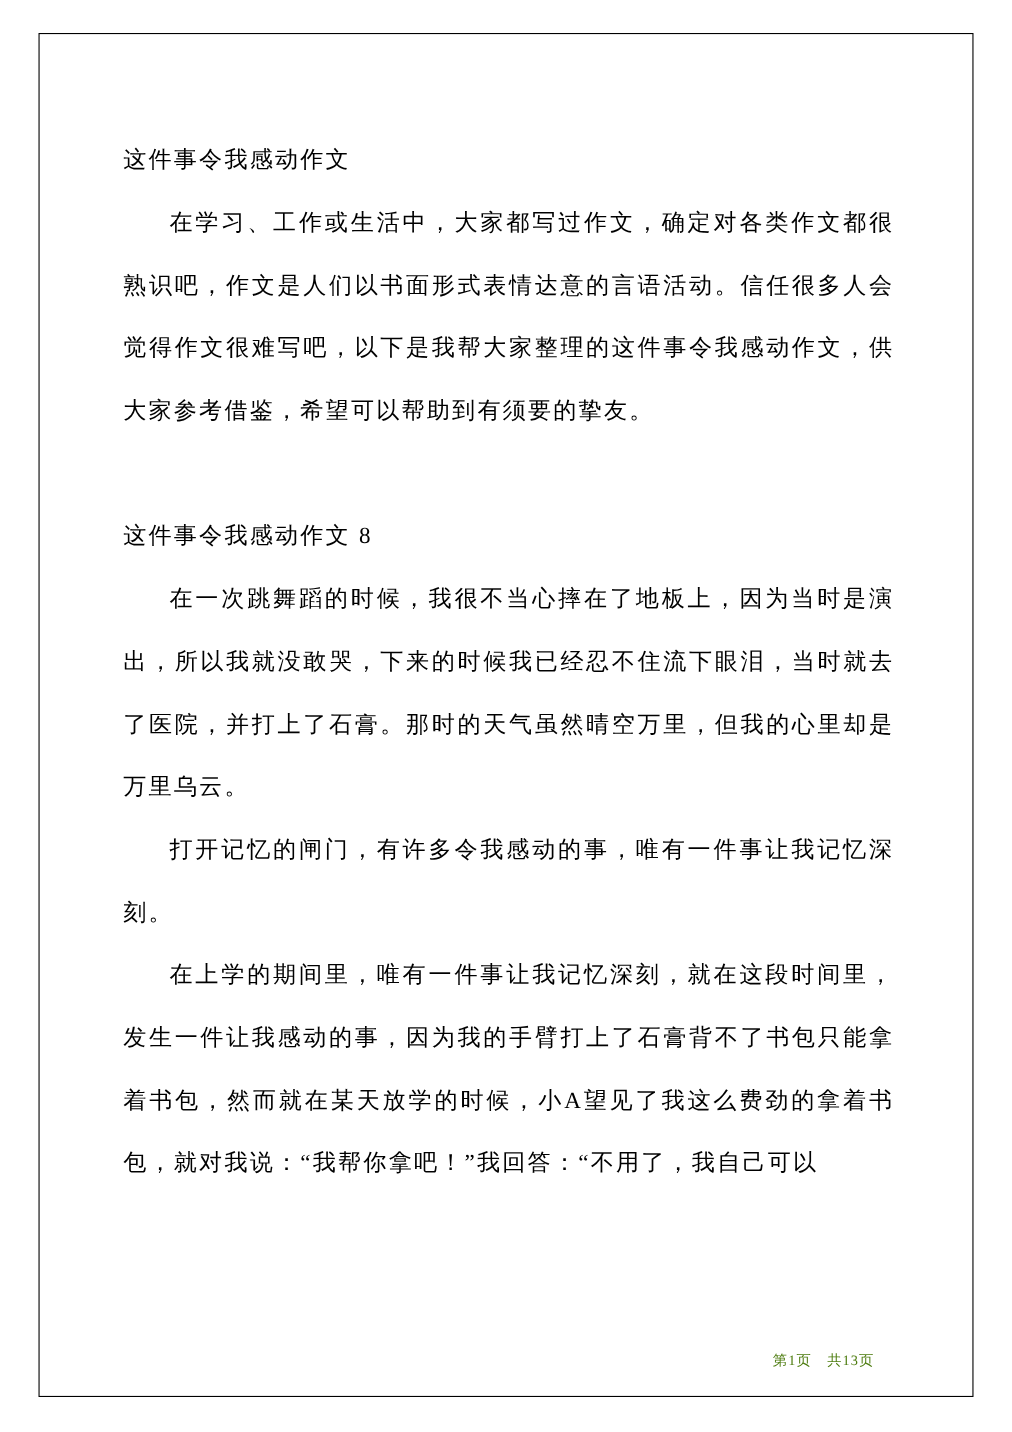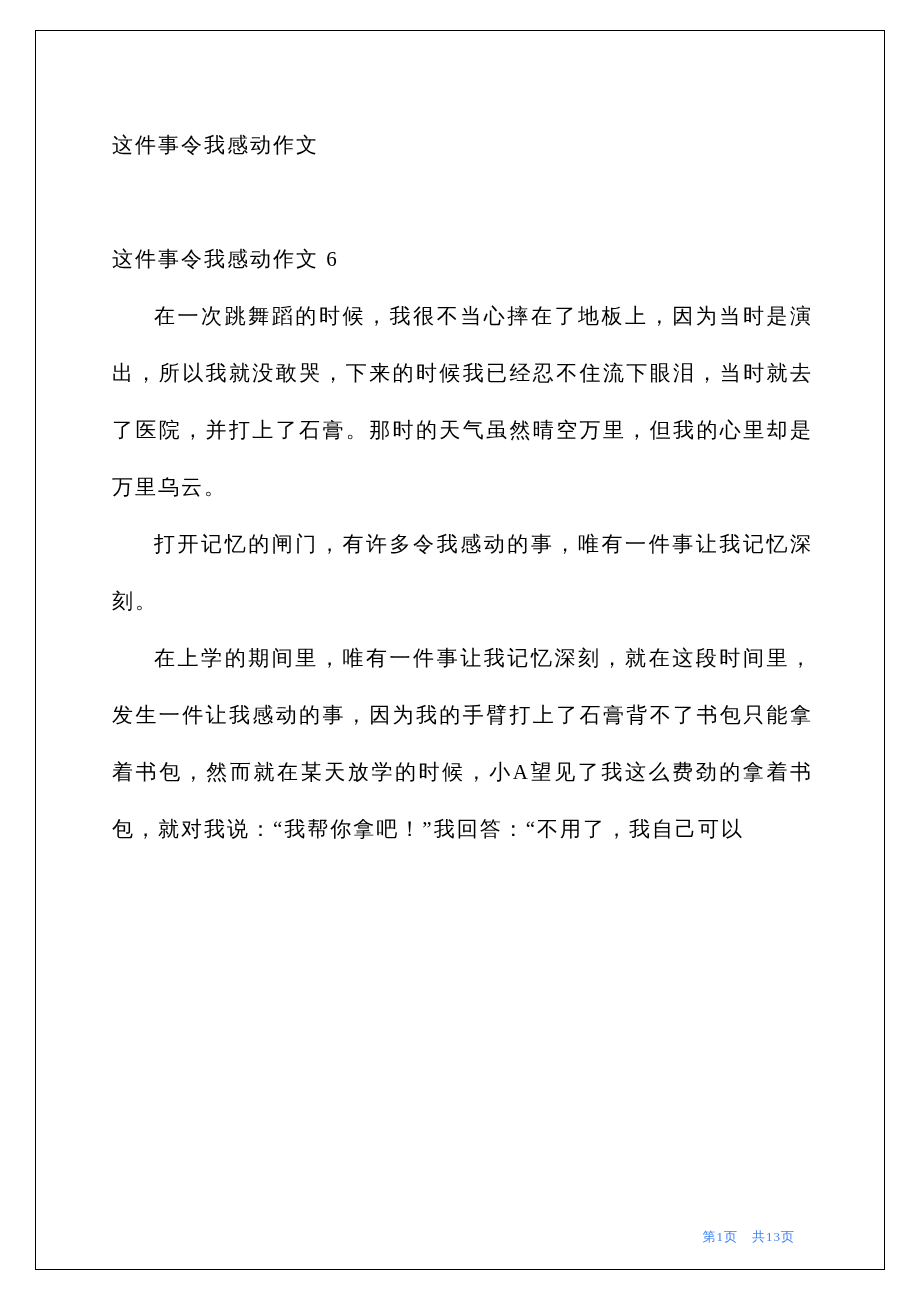--- a/index.html
+++ b/index.html
@@ -42,32 +42,33 @@
     color: #000000;
   }
   .indent { text-indent: 2em; }
   .spacer { height: 57px; }
   .footer {
     position: absolute;
     top: 1228px;
     right: 125px;
     font-size: 13px;
     letter-spacing: 1px;
-    color: #3b82f6;
+    color: #4d7c0f;
   }
 </style>
 </head>
 <body>
 
 <div class="page">
   <div class="border-frame"></div>
 
   <div class="content">
     <p class="para">这件事令我感动作文</p>
+    <p class="para indent">在学习、工作或生活中，大家都写过作文，确定对各类作文都很熟识吧，作文是人们以书面形式表情达意的言语活动。信任很多人会觉得作文很难写吧，以下是我帮大家整理的这件事令我感动作文，供大家参考借鉴，希望可以帮助到有须要的挚友。</p>
     <div class="spacer"></div>
-    <p class="para">这件事令我感动作文 6</p>
+    <p class="para">这件事令我感动作文 8</p>
     <p class="para indent">在一次跳舞蹈的时候，我很不当心摔在了地板上，因为当时是演出，所以我就没敢哭，下来的时候我已经忍不住流下眼泪，当时就去了医院，并打上了石膏。那时的天气虽然晴空万里，但我的心里却是万里乌云。</p>
     <p class="para indent">打开记忆的闸门，有许多令我感动的事，唯有一件事让我记忆深刻。</p>
     <p class="para indent">在上学的期间里，唯有一件事让我记忆深刻，就在这段时间里，发生一件让我感动的事，因为我的手臂打上了石膏背不了书包只能拿着书包，然而就在某天放学的时候，小A望见了我这么费劲的拿着书包，就对我说：“我帮你拿吧！”我回答：“不用了，我自己可以</p>
   </div>
 
   <div class="footer">第1页　共13页</div>
 </div>
 
 </body></html>

